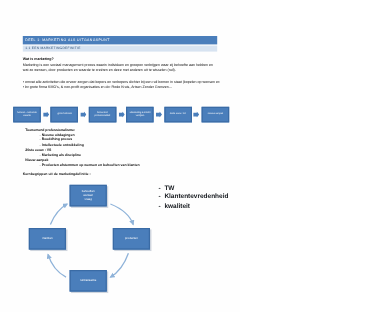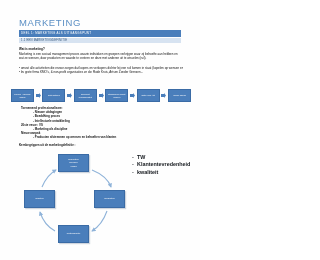--- a/index.html
+++ b/index.html
@@ -186,21 +186,20 @@
     white-space: nowrap;
   }
   .annot .it { display: block; }
   .annot .dash { display: inline-block; width: 5px; font-weight: bold; }
 </style>
 </head>
 <body>
 
 <div class="page">
 
-  <div class="doc-title">MARKETING</div>
 
   <div class="chapter-bar">DEEL 1: MARKETING ALS UITGANGSPUNT</div>
   <div class="section-bar">1.1 EEN MARKETINGDEFINITIE</div>
 
   <div class="body-block q-head">Wat is marketing?</div>
   <div class="body-block para-def">Marketing is een sociaal management proces waarin individuen en groepen verkrijgen waar zij behoefte aan hebben en wat ze wensen, door producten en waarde te creëren en deze met anderen uit te wisselen (ruil).</div>
 
   <div class="body-block bullets-top">
     <div class="ln">• omvat alle activiteiten die ervoor zorgen dat kopers en verkopers dichter bij een ruil komen in staat (kopelen op wensen en behoeften van klanten)</div>
     <div class="ln">• bv grote firma KMO's, &amp; non-profit organisaties zn do: Rode Kruis, Artsen Zonder Grenzen...</div>

